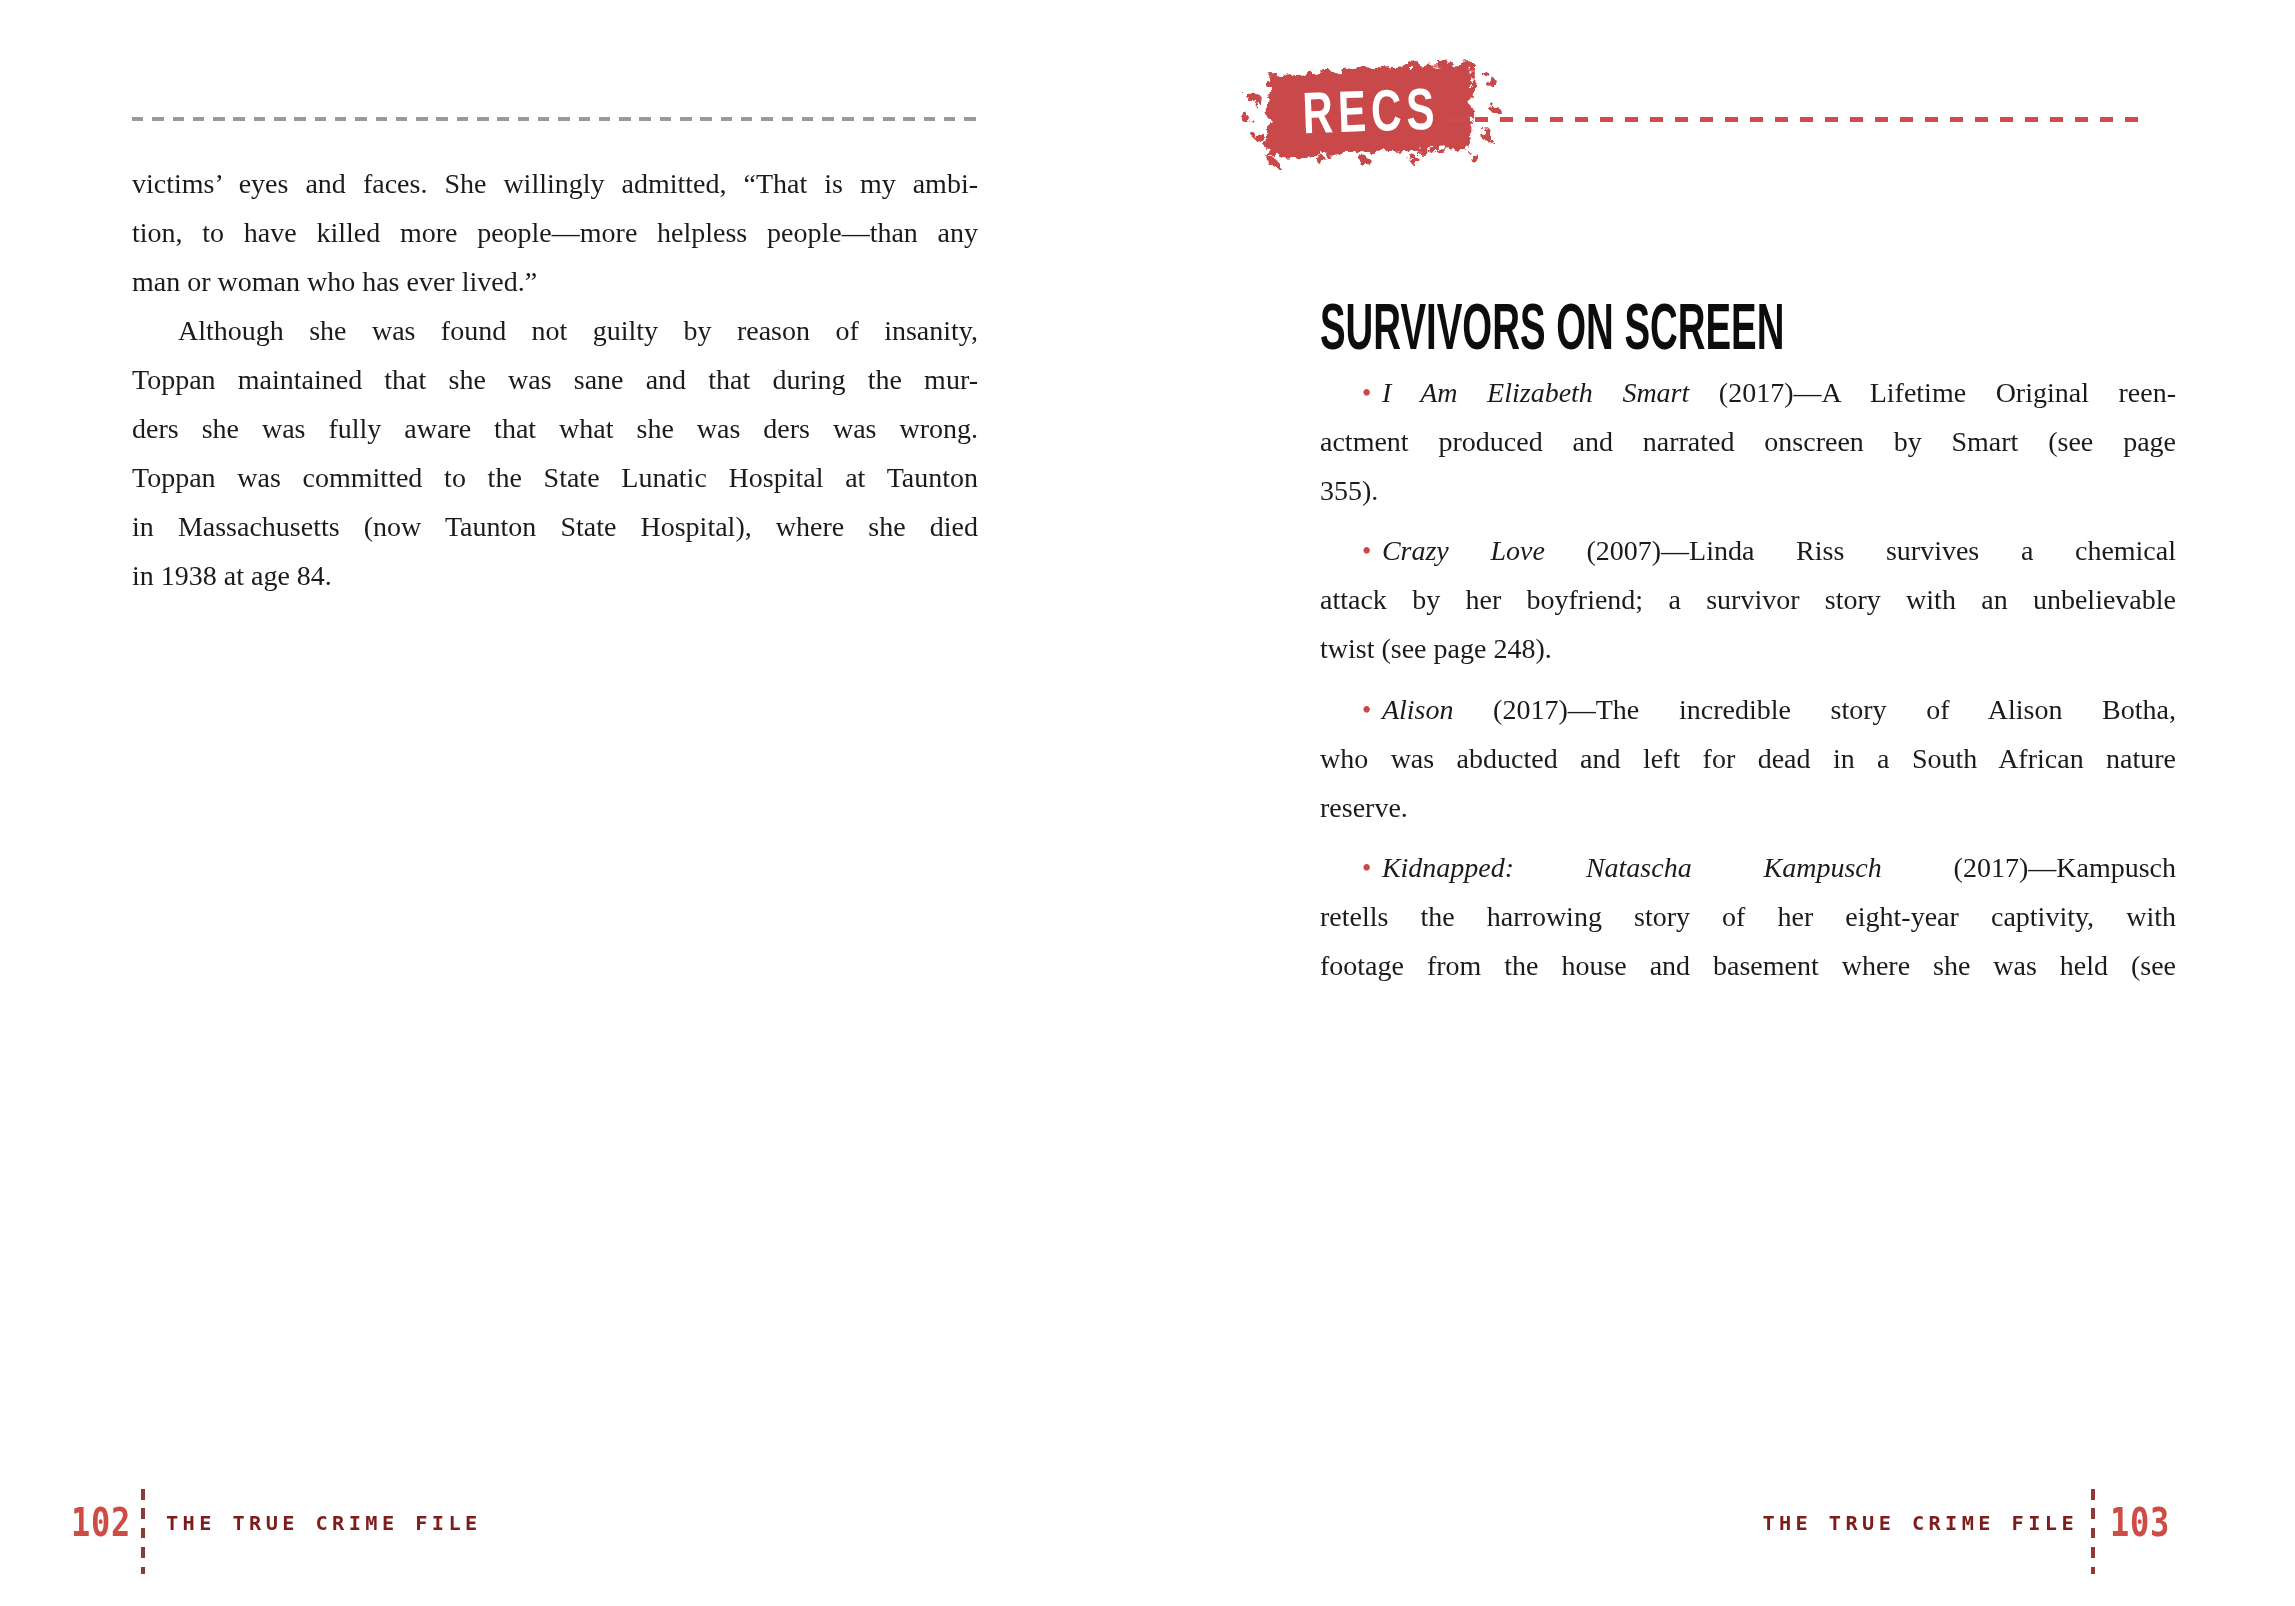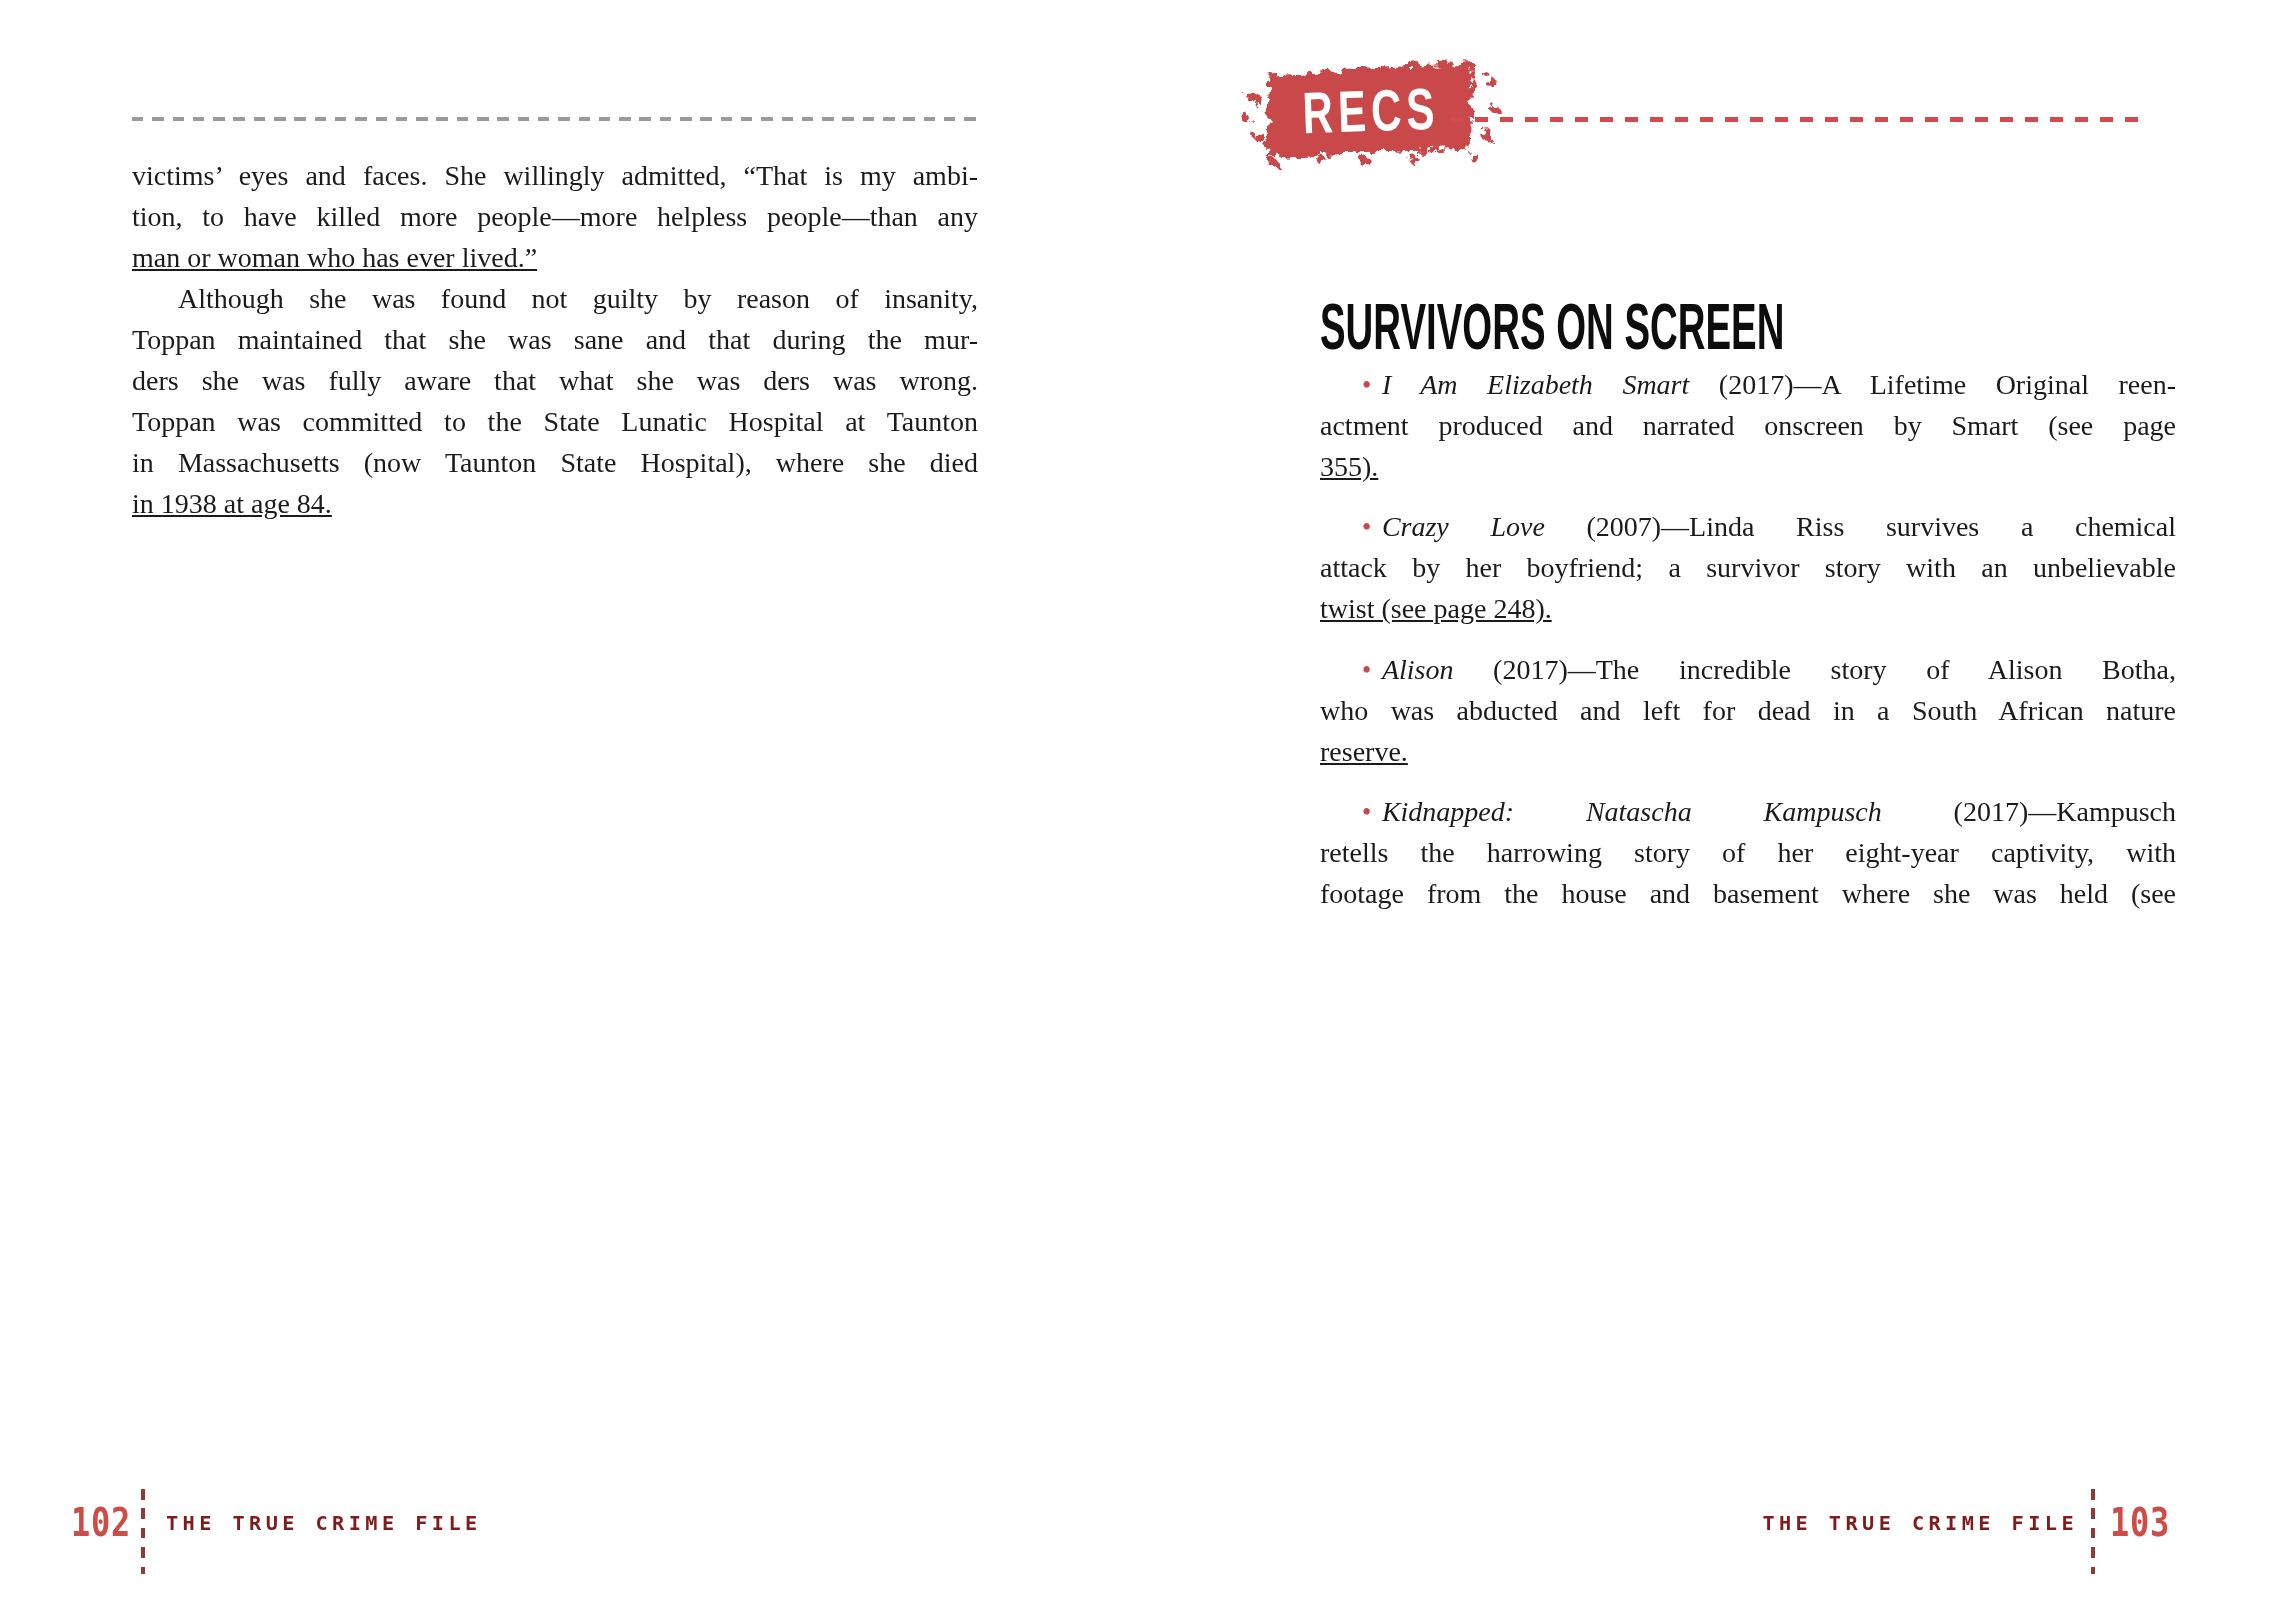--- a/index.html
+++ b/index.html
@@ -29,23 +29,23 @@
     background: repeating-linear-gradient(90deg, var(--dash-red) 0 13.2px, transparent 13.2px 25px);
   }
 
   
   .textcol { position: absolute; }
   #left-body  { left: 132px;  top: 155px; width: 846px; }
   #recs-list  { left: 1320px; top: 364px; width: 856px; }
   .tline {
     height: 41px; line-height: 41px;
     font-size: 28px; color: var(--text);
-    text-align: justify; text-align-last: justify;
+    text-align: justify; text-align-last: justify; margin-top: 8px;
   }
-  .tline.lastline { text-align-last: left; text-decoration: underline; }
+  .tline.lastline { text-align-last: left; }
   .tline.indent   { text-indent: 46px; }
   .tline.indent-b { text-indent: 42px; }
   .bullet-item { margin-bottom: 19.4px; }
   .dot { color: var(--accent); margin-right: 10.6px; font-size: 26.5px; }
   em { font-style: italic; }
 
   
   #heading {
     position: absolute; left: 1320px; top: 258px;
     font-family: "Liberation Sans", sans-serif;

